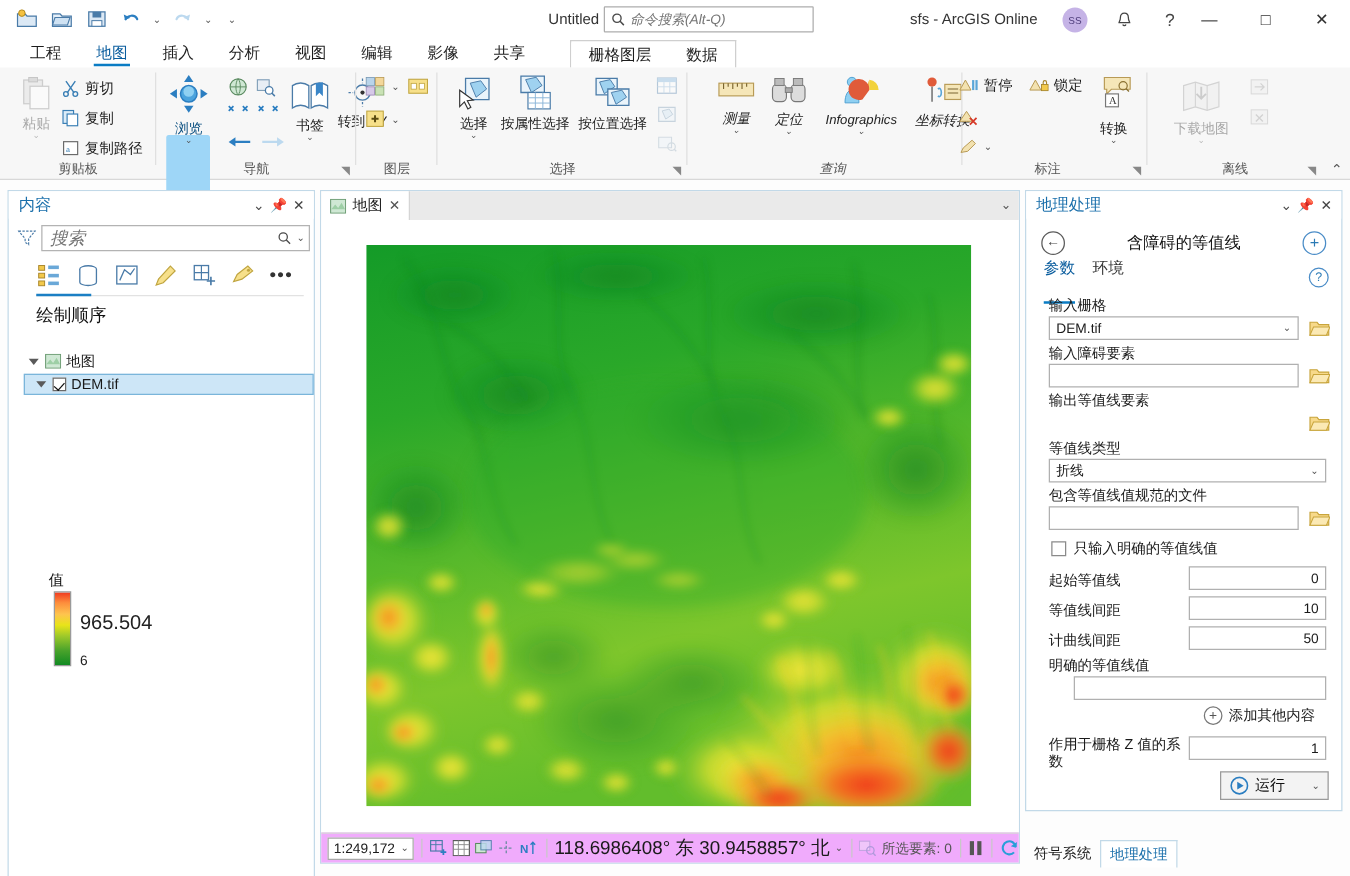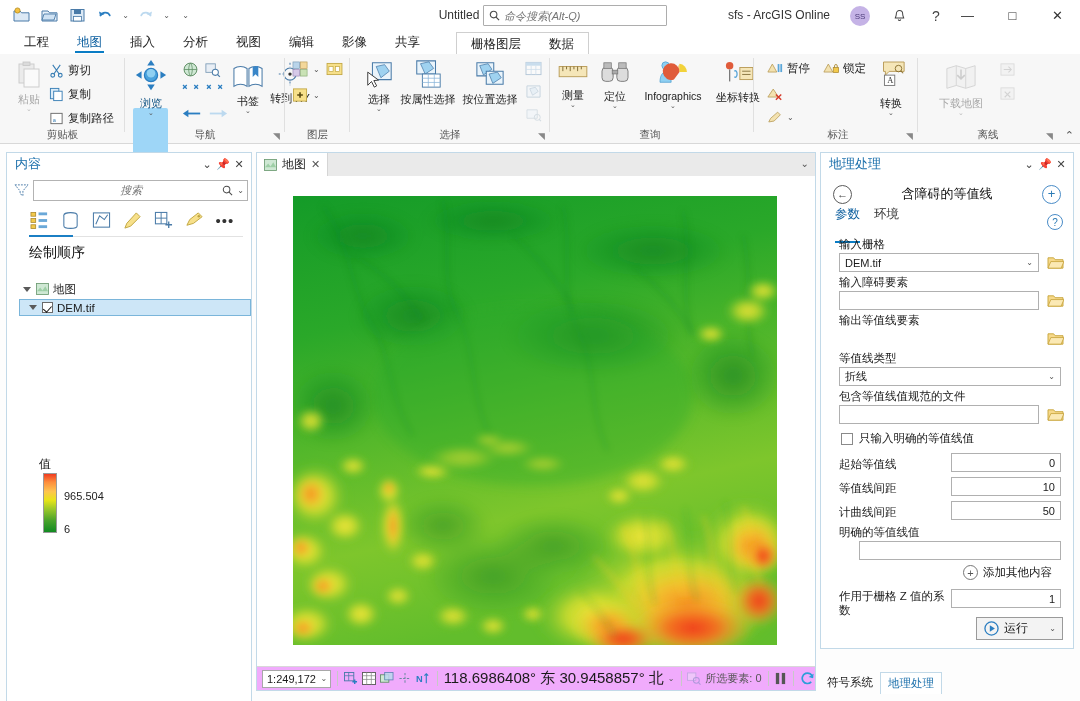--- a/index.html
+++ b/index.html
@@ -23,21 +23,21 @@
   .qat-btn {
     width:26px; height:24px; display:flex; align-items:center; justify-content:center;
     border-radius:2px; cursor:pointer;
   }
   .qat-caret { font-size:8px; color:#5a5a5a; width:11px; text-align:center; cursor:pointer; }
   .doc-title {
     position:absolute; left:424px; top:8px; width:70px; text-align:center;
     font-size:12px; color:#333;
   }
   .cmd-search {
-    position:absolute; left:483px; top:5px; width:184px; height:21px;
+    position:absolute; left:483px; top:5px; width:168px; height:21px;
     border:1px solid #adadad; background:#fff; display:flex; align-items:center;
     padding-left:5px; gap:4px; border-radius:1px;
   }
   .cmd-search input {
     border:none; outline:none; font-size:11px; font-style:italic; color:#7a7a7a;
     width:140px; background:transparent; font-family:"Liberation Sans",sans-serif;
   }
   .acct {
     position:absolute; left:728px; top:8px; font-size:12px; color:#333; white-space:nowrap;
   }
@@ -129,22 +129,22 @@
   .search-row {
     position:absolute; top:26px; left:5px; width:236px; height:22px;
     display:flex; align-items:center; gap:3px;
   }
   .filter-ic { width:18px; height:18px; display:flex; align-items:center; justify-content:center; cursor:pointer; }
   .search-box {
     flex:1; height:21px; border:1px solid #b3b3b3; background:#fff;
     display:flex; align-items:center; padding:0 3px 0 6px;
   }
   .search-box input {
-    flex:1; border:none; outline:none; font-size:11px; font-style:italic;
-    color:#8a8a8a; background:transparent; font-family:"Liberation Sans",sans-serif;text-align:center;
+    flex:1; border:none; outline:none; font-size:14px; font-style:italic;
+    color:#8a8a8a; background:transparent; font-family:"Liberation Sans",sans-serif;
   }
   .ctab-row {
     position:absolute; top:52px; left:22px; width:214px; height:30px;
     display:flex; align-items:center; gap:11px;
   }
   .ctab { width:20px; height:22px; display:flex; align-items:center; justify-content:center; cursor:pointer; }
   .ctab-underline {
     position:absolute; top:82px; left:22px; width:44px; height:2px; background:#1b7fc4;
   }
   .ctab-line {
@@ -182,21 +182,21 @@
     transform:rotate(42deg);
   }
   .legend-val {
     position:absolute; left:32px; top:303px; font-size:12px; color:#111;
   }
   .ramp {
     position:absolute; left:36px; top:320px; width:14px; height:60px;
     border:1px solid #9a9a9a;
     background:linear-gradient(to bottom,#f03b20 0%,#fd8d3c 14%,#fec44f 30%,#e8e419 45%,#9ec92a 60%,#4aa32b 80%,#118a22 100%);
   }
-  .ramp-hi { position:absolute; left:57px; top:337px; font-size:11px; color:#222; }
+  .ramp-hi { position:absolute; left:57px; top:337px; font-size:16px; color:#222; }
   .ramp-lo { position:absolute; left:57px; top:370px; font-size:11px; color:#222; }
 
   
   .mapview { left:256px; top:152px; width:560px; height:539px; border:1px solid #c2d9e8; }
   .map-tabstrip {
     position:absolute; top:0; left:0; width:558px; height:23px;
     background:#eaeaea; display:flex; align-items:stretch;
   }
   .map-tab {
     display:flex; align-items:center; gap:5px; padding:0 7px; background:#fff;
@@ -572,21 +572,21 @@
           <path d="M2 3 h11 v9 h-11 z" fill="#eaf4fb" stroke="#9ab0c0" stroke-width=".9"></path>
           <circle cx="13" cy="11" r="3.2" fill="none" stroke="#9ab0c0" stroke-width="1"></circle>
           <line x1="15.1" y1="13.1" x2="17" y2="15" stroke="#9ab0c0" stroke-width="1.2"></line>
         </svg>
       </div>
       <div class="rgroup-label">选择</div>
       <div class="rgroup-dlg">◥</div>
       <div class="rgroup-sep" style="left:199px;"></div>
     </div>
 
-    <div class="rgroup" style="left:546px; width:208px;">
+    <div class="rgroup" style="left:562px; width:208px;font-style:italic;">
       <div class="big-btn" style="left:4px; top:4px;">
         <svg width="30" height="24" viewBox="0 0 32 26">
           <rect x="1" y="6" width="30" height="11" fill="#f5e6b8" stroke="#b89a55" stroke-width="1"></rect>
           <path d="M5 6 v5 M9 6 v3 M13 6 v5 M17 6 v3 M21 6 v5 M25 6 v3" stroke="#7a6530" stroke-width="1"></path>
         </svg>
         <span class="lbl">测量</span>
         <span class="cv">⌄</span>
       </div>
       <div class="big-btn" style="left:46px; top:3px;">
         <svg width="30" height="26" viewBox="0 0 32 28">

